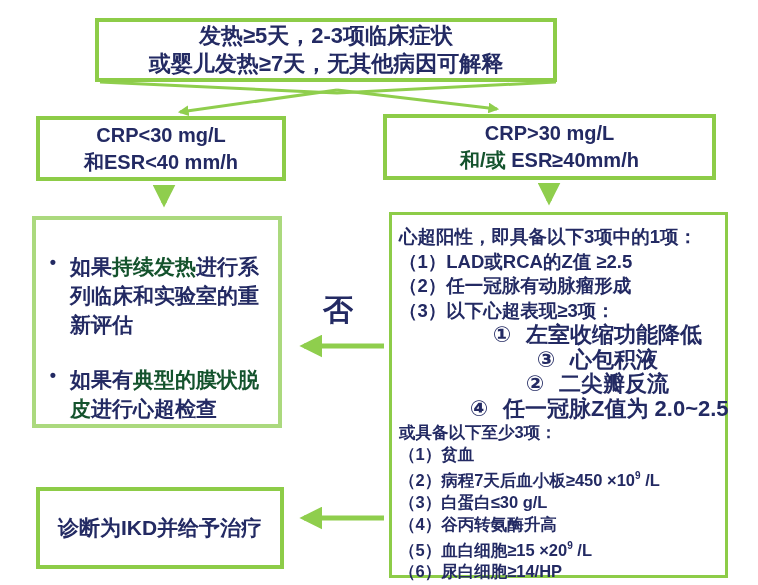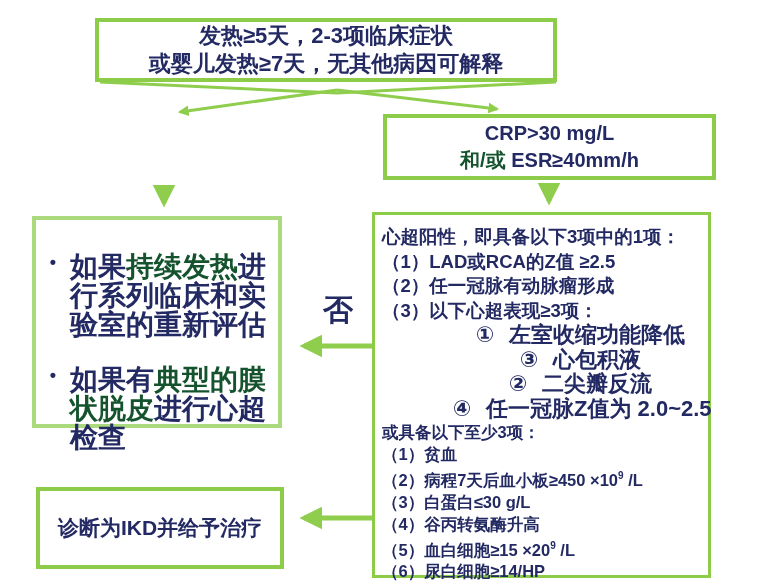--- a/index.html
+++ b/index.html
@@ -28,27 +28,27 @@
 
   
   #left-branch{left:36px;top:116px;width:250px;height:65px;font-size:20px;line-height:27px;}
   #right-branch{left:383px;top:114px;width:333px;height:66px;font-size:20px;line-height:27px;}
 
   
   #left-criteria{left:32px;top:216px;width:250px;height:212px;}
   #left-criteria .bullets{margin:32px 0 0 0;padding:0;list-style:none;}
   #left-criteria .bullet-item{display:flex;margin-bottom:26px;}
   #left-criteria .bullet-dot{width:34px;text-align:center;font-size:18px;flex:0 0 34px;}
-  #left-criteria .bullet-text{width:196px;font-size:28px;line-height:29px;}
+  #left-criteria .bullet-text{width:196px;font-size:21px;line-height:29px;}
 
   
   #no-label{position:absolute;left:300px;top:293px;width:76px;text-align:center;font-size:30px;line-height:34px;}
 
   
-  #right-criteria{left:372px;top:212px;width:339px;height:366px;padding:10px 0 0 7px;}
+  #right-criteria{left:389px;top:212px;width:339px;height:366px;padding:10px 0 0 7px;}
   #right-criteria .l1{font-size:18.5px;line-height:24.5px;white-space:nowrap;}
   #right-criteria .sub{font-size:22px;line-height:24.5px;white-space:nowrap;padding-left:56px;text-align:center;}
   #right-criteria .sub .cnum{display:inline-block;width:48px;}
   #right-criteria .l2{font-size:16.5px;line-height:22px;white-space:nowrap;}
   #right-criteria sup{font-size:10px;vertical-align:super;}
 
   
   #diagnosis-box{left:36px;top:487px;width:248px;height:82px;font-size:21px;line-height:26px;}
 
   
@@ -89,20 +89,24 @@
     <g>
       <line x1="384" y1="518" x2="304" y2="518" stroke="#8fce4d" stroke-width="5" marker-end="url(#ahBig)"></line>
     </g>
   </svg>
 
   <div id="title-box" class="gbox center-text">
     <div>发热≥5天，2-3项临床症状</div>
     <div>或婴儿发热≥7天，无其他病因可解释</div>
   </div>
 
+  <div id="left-branch" class="gbox center-text">
+    <div>CRP&lt;30 mg/L</div>
+    <div>和ESR&lt;40 mm/h</div>
+  </div>
 
   <div id="right-branch" class="gbox center-text">
     <div>CRP&gt;30 mg/L</div>
     <div>
       <span class="red">和/或</span><span> ESR≥40mm/h</span>
     </div>
   </div>
 
   <div id="left-criteria" class="gbox light">
     <ul class="bullets">

